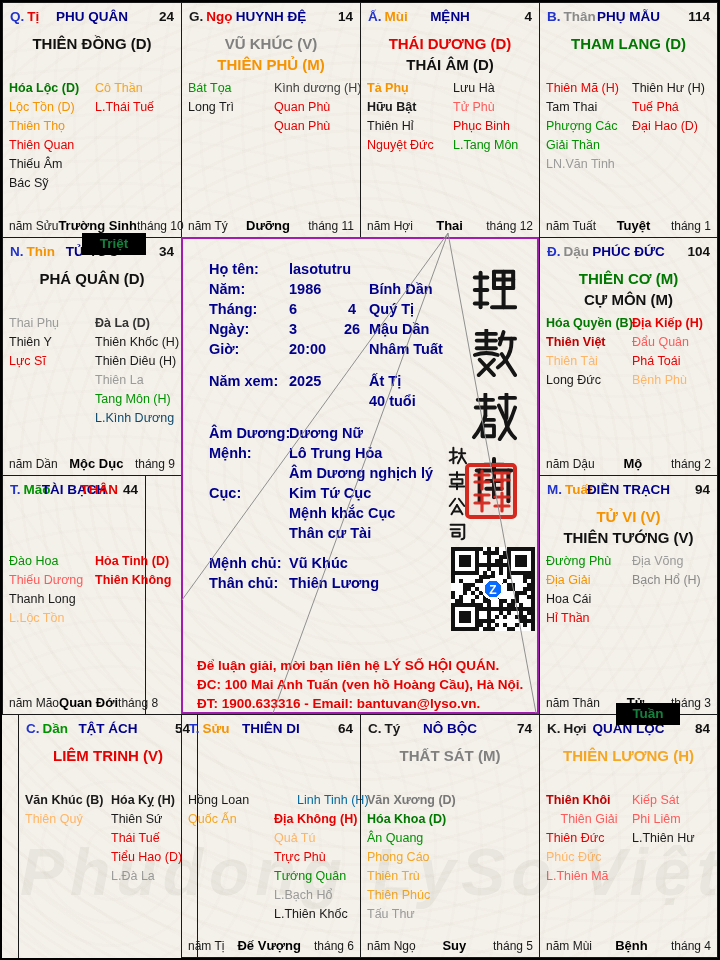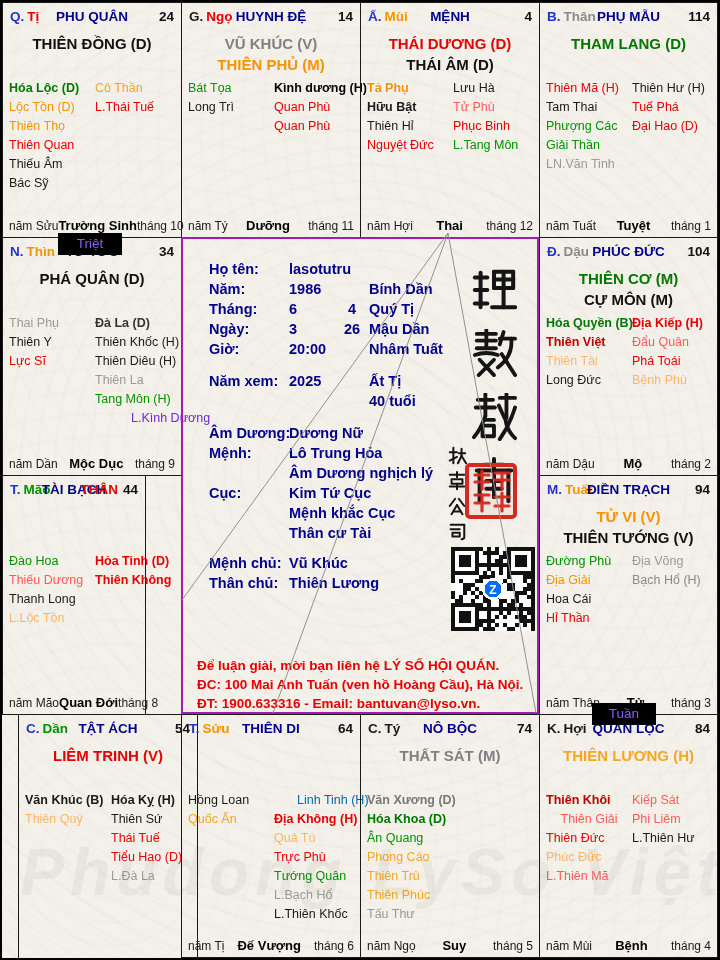--- a/index.html
+++ b/index.html
@@ -20,22 +20,22 @@
   .hdr .no{position:absolute;right:1px;top:0;color:#111;white-space:nowrap;}
   .hdr .extra{color:#e60000;margin-right:5px;}
   .hdr .extra:empty{display:none;}
   .mains{height:46px;margin-top:4px;text-align:center;font-weight:bold;font-size:15px;line-height:21px;white-space:nowrap;}
   .stars{display:flex;font-size:12.5px;line-height:19px;white-space:nowrap;}
   .stars .col-l{width:86px;flex:none;}
   .stars .col-r{flex:1;}
   .foot{position:absolute;left:6px;right:6px;bottom:4px;font-size:12px;display:flex;
     justify-content:space-between;align-items:baseline;white-space:nowrap;}
   .foot .stg{font-weight:bold;font-size:13px;color:#000;}
-  .badge{position:absolute;z-index:6;background:#000;color:#8b5cf6;font-weight:normal;font-size:13.5px;
-    text-align:center;line-height:21px;height:22px;width:64px;}
+  .badge{position:absolute;z-index:6;background:#000;color:#15803d;font-weight:bold;font-size:13.5px;
+    text-align:center;line-height:21px;height:22px;width:64px;margin-left:24px;}
   #center{position:absolute;left:179px;top:235px;width:358px;height:477px;border:2px solid #a21caf;
     box-sizing:border-box;z-index:1;}
   .info{position:absolute;left:26px;top:22px;right:112px;}
   .irow{display:flex;height:20px;font-size:14.5px;font-weight:bold;color:#00008b;white-space:nowrap;}
   .irow .lb{width:80px;flex:none;}
   .irow .w46{width:46px;flex:none;}
   .irow .w34{width:34px;flex:none;text-align:center;}
   .irow .iv{color:#00008b;}
   .mt12{margin-top:12px;}
   .mt10{margin-top:10px;}
@@ -95,21 +95,21 @@
     <div class="mains">
         <div style="color: rgb(128, 128, 128); font-weight: bold;">VŨ KHÚC (V)</div>
         <div style="color: rgb(245, 147, 0); font-weight: bold;">THIÊN PHỦ (M)</div>
       </div>
     <div class="stars">
       <div class="col-l">
           <div style="color: rgb(0, 146, 0);">Bát Tọa</div>
           <div style="color: rgb(26, 26, 26);">Long Trì</div>
         </div>
       <div class="col-r">
-          <div style="color: #000000; font-weight: bold;">Kình dương (H)</div>
+          <div style="color: #404040; font-weight: normal;">Kình dương (H)</div>
           <div style="color: rgb(230, 0, 0);">Quan Phù</div>
           <div style="color: rgb(230, 0, 0);">Quan Phù</div>
         </div>
     </div>
     <div class="foot">
         <span>năm Tý</span>
         <span class="stg">Dưỡng</span>
         <span>tháng 11</span>
       </div>
   </div>
@@ -189,21 +189,21 @@
           <div style="color: rgb(154, 154, 154);">Thai Phụ</div>
           <div style="color: rgb(26, 26, 26);">Thiên Y</div>
           <div style="color: rgb(230, 0, 0);">Lực Sĩ</div>
         </div>
       <div class="col-r">
           <div style="color: rgb(51, 51, 51); font-weight: bold;">Đà La (D)</div>
           <div style="color: rgb(26, 26, 26);">Thiên Khốc (H)</div>
           <div style="color: rgb(26, 26, 26);">Thiên Diêu (H)</div>
           <div style="color: rgb(154, 154, 154);">Thiên La</div>
           <div style="color: rgb(0, 146, 0);">Tang Môn (H)</div>
-          <div style="color: #6d28d9; margin-left: 36px;">L.Kình Dương</div>
+          <div style="color: #0c4a6e;">L.Kình Dương</div>
         </div>
     </div>
     <div class="foot">
         <span>năm Dần</span>
         <span class="stg">Mộc Dục</span>
         <span>tháng 9</span>
       </div>
   </div>
 
   <div class="cell" style="left:537px;top:235px;width:179px;height:239px">

